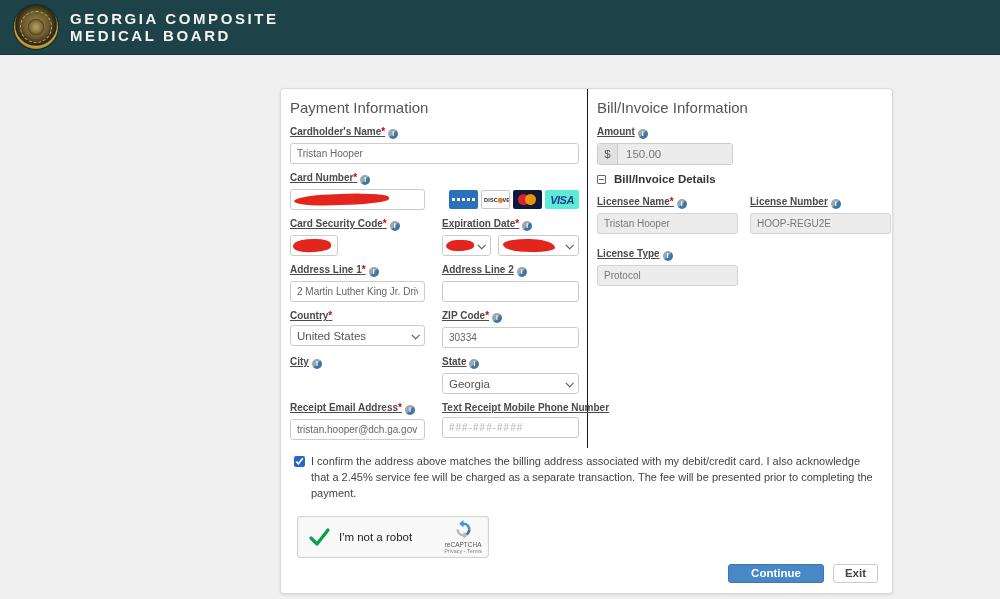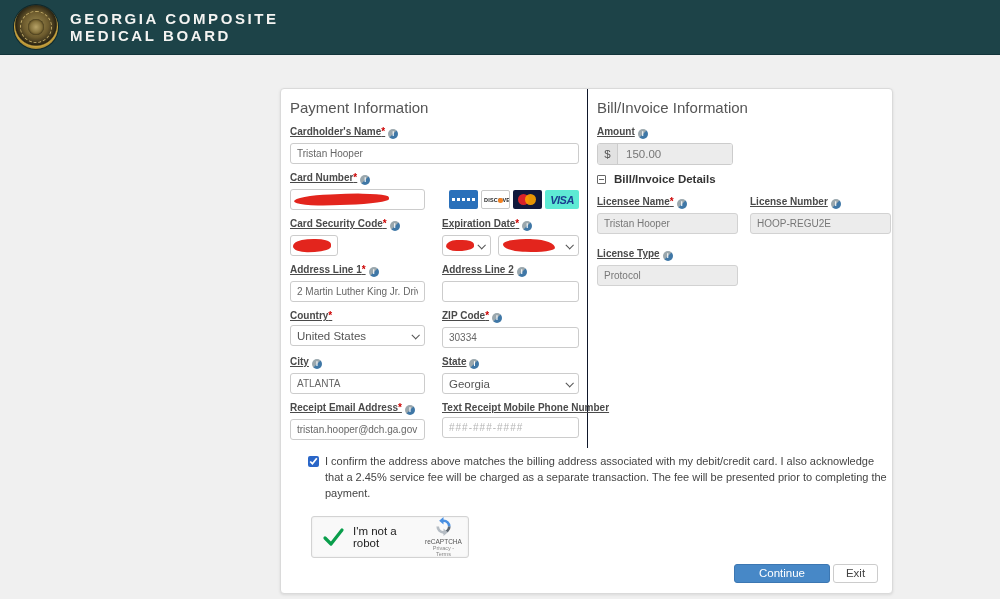--- a/index.html
+++ b/index.html
@@ -169,43 +169,43 @@
   }
   .collapse-icon {
     width:9px; height:9px; border:1px solid #666; border-radius:1px;
     position:relative; background:#fff;
   }
   .collapse-icon::before {
     content:""; position:absolute; left:1px; right:1px; top:3px; height:1px; background:#666;
   }
 
   
-  .confirm-section { padding:6px 9px 0 27px; }
+  .confirm-section { padding:6px 9px 0 13px; }
   .confirm-row { display:flex; align-items:flex-start; gap:6px; width:588px; }
   .confirm-row input[type=checkbox] {
     width:11px; height:11px; margin:2px 0 0 0; accent-color:#2a66c8; flex:0 0 auto;
   }
   .confirm-text { font-size:11px; color:#444; line-height:1.45; width:570px; }
 
   .recaptcha {
     margin:14px 0 0 3px;
-    width:158px; height:42px;
+    width:192px; height:42px;
     background:#f9f9f9; border:1px solid #d3d3d3; border-radius:3px;
     box-shadow:0 0 2px rgba(0,0,0,.08) inset;
     display:flex; align-items:center; padding:0 6px 0 9px;
   }
   .rc-check { flex:0 0 auto; margin-right:8px; }
   .rc-label { font-size:11.5px; color:#222; }
   .rc-brand { margin-left:auto; text-align:center; line-height:1.1; }
   .rc-name  { font-size:6.5px; color:#555; }
   .rc-links { font-size:5.5px; color:#888; }
 
   .actions {
-    display:flex; justify-content:flex-end; gap:3px;
-    padding:4px 5px 0 0; margin-top:2px;
+    display:flex; justify-content:flex-end; gap:9px;
+    padding:4px 5px 0 0; margin-top:2px;font-weight:bold;
   }
   .btn {
     height:19px; border-radius:3px; font-size:11.5px;
     font-family:"Liberation Sans", sans-serif;
     display:flex; align-items:center; justify-content:center;
     cursor:pointer;
   }
   .btn-continue {
     width:96px; background:#4788c7; border:1px solid #3c77b2; color:#fff;
   }
@@ -303,21 +303,20 @@
         </div>
         <div class="field w-half2">
           <label><span>ZIP Code</span><span class="req">*</span><span class="info-icon"></span></label>
           <input class="text" type="text" value="30334" style="">
         </div>
       </div>
 
       <div class="row">
         <div class="field w-half">
           <label><span>City</span><span class="info-icon"></span></label>
-          <input class="text" type="text" value="ATLANTA" style="">
         </div>
         <div class="field w-half2">
           <label><span>State</span><span class="info-icon"></span></label>
           <div class="select">
               <span>Georgia</span>
               <span class="chevron"></span>
             </div>
         </div>
       </div>
 

